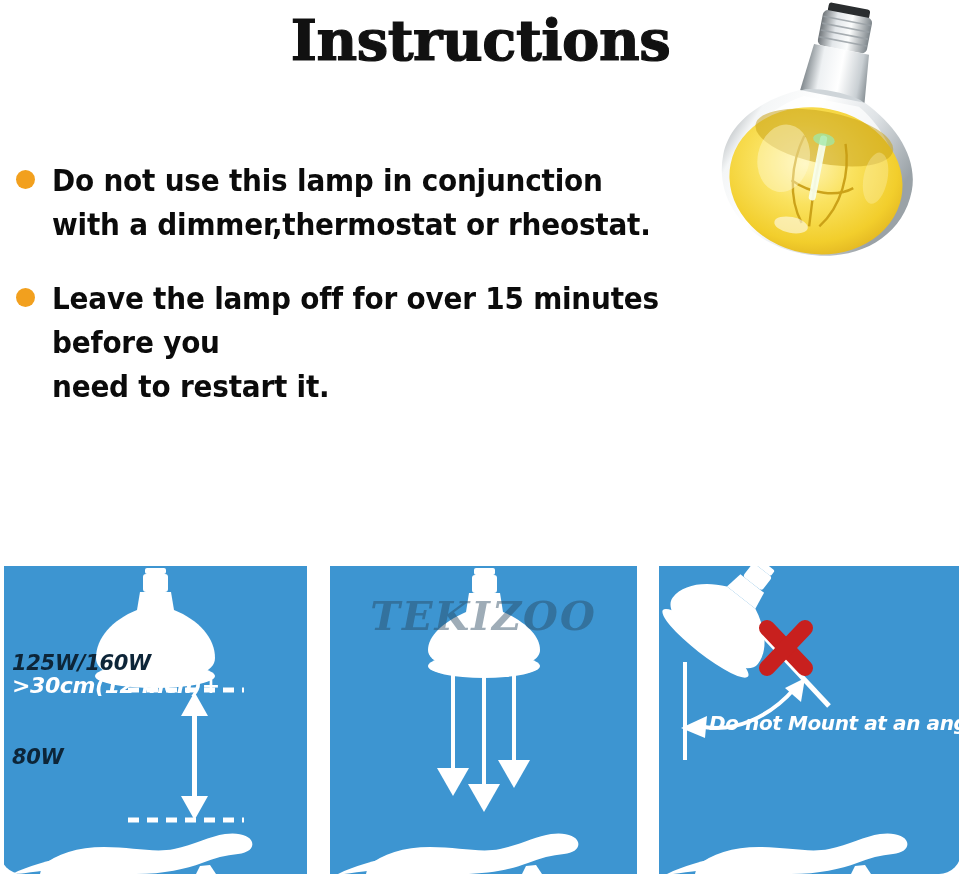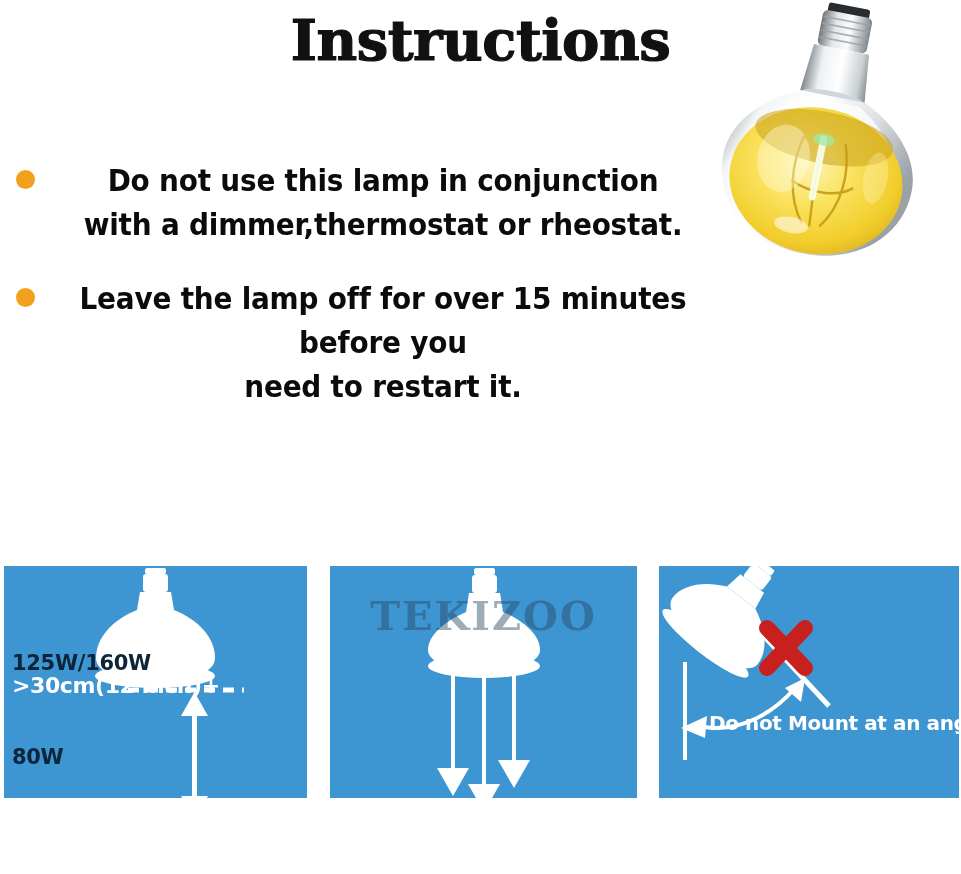--- a/index.html
+++ b/index.html
@@ -40,21 +40,20 @@
   .bullets {
     position: absolute;
     left: 14px;
     top: 158px;
     width: 700px;
   }
   .bullet-row {
     position: relative;
     padding-left: 38px;
     margin-bottom: 30px;
-    text-align: center;
   }
   .bullet-dot {
     position: absolute;
     left: 2px;
     top: 12px;
     width: 19px;
     height: 19px;
     border-radius: 50%;
     background: #F2A01E;
   }
@@ -82,23 +81,24 @@
   .panels {
     position: absolute;
     left: 0;
     top: 566px;
     width: 961px;
     height: 308px;
   }
   .panel {
     position: absolute;
     top: 0;
-    height: 232px;
+    height: 308px;
     background: #3d95d1;
     overflow: hidden;
+    font-style: italic;
   }
   #panel-1 { left: 4px;   width: 303px; }
   #panel-2 { left: 330px; width: 307px; }
   #panel-3 { left: 659px; width: 300px; }
 
   .panel svg { display: block; }
 
   
   .meas-group { position: absolute; left: 8px; }
   .meas-watt {

